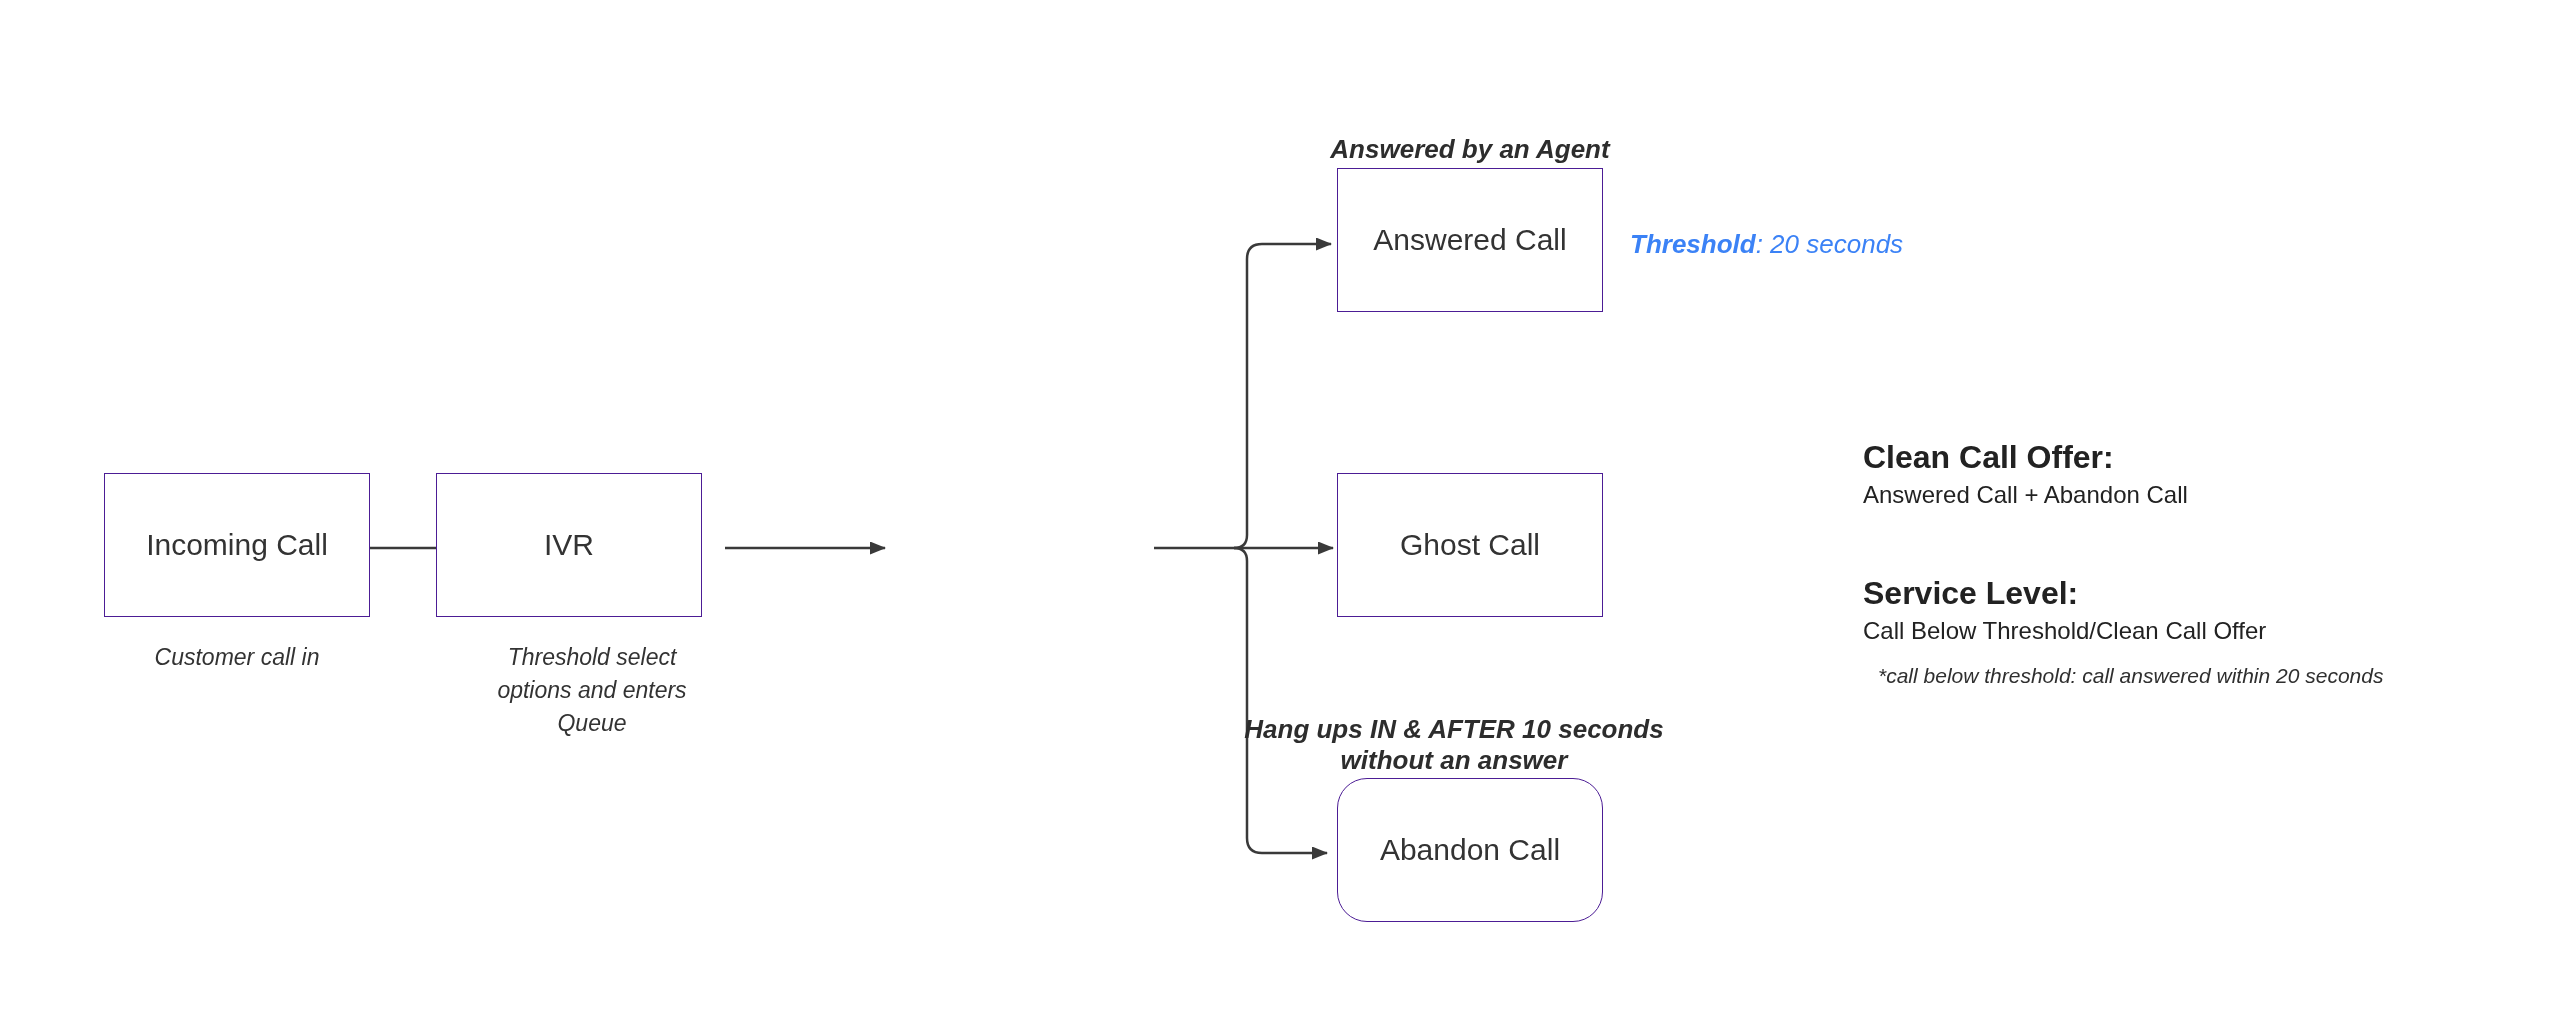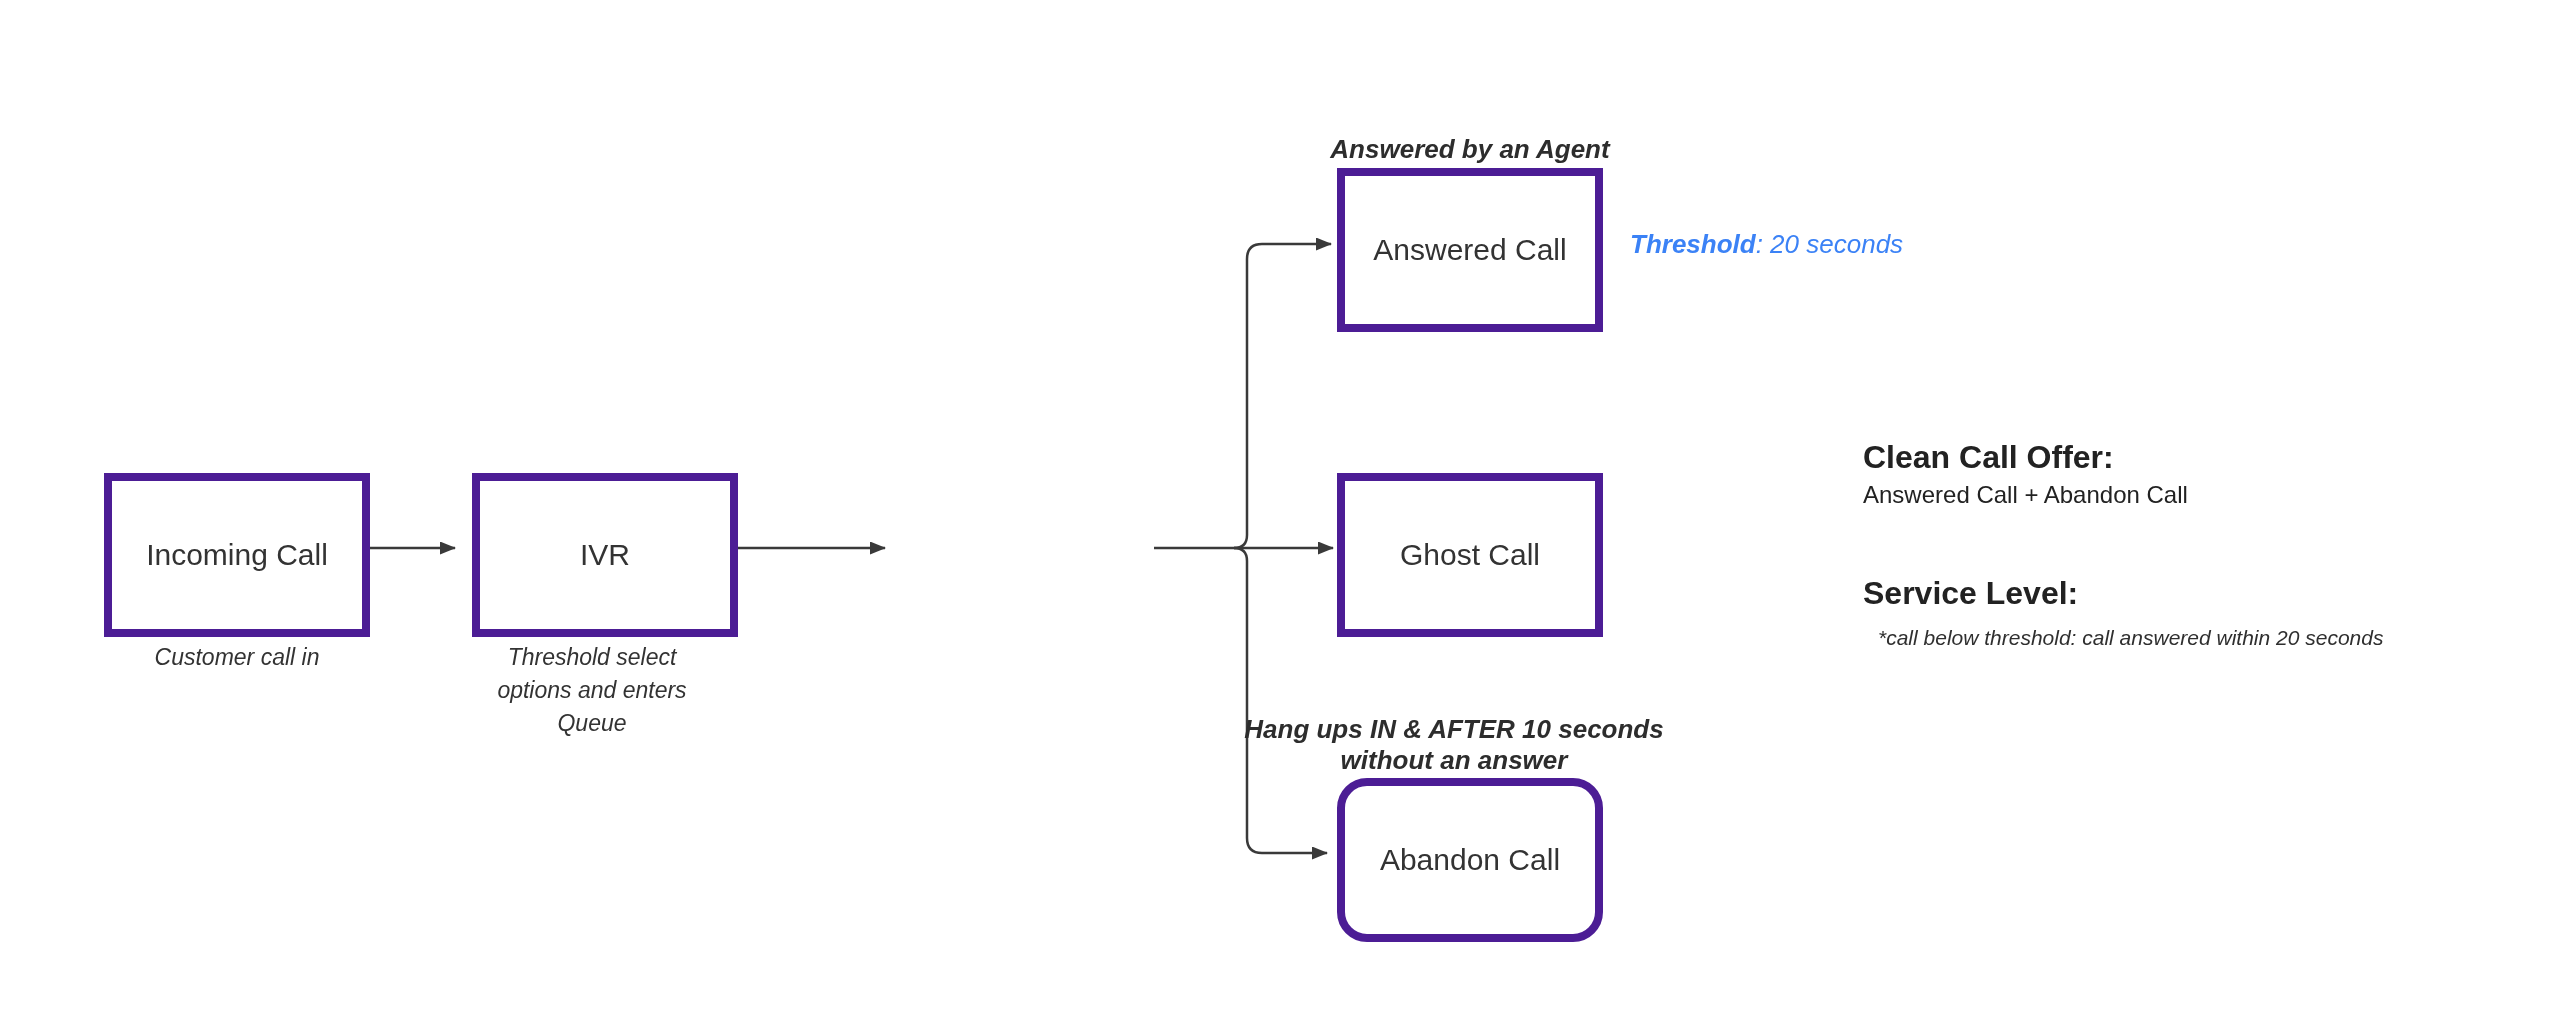--- a/index.html
+++ b/index.html
@@ -13,24 +13,24 @@
     overflow: hidden;
   }
   #connectors {
     position: absolute;
     left: 0; top: 0;
     width: 2560px; height: 1026px;
   }
   .node {
     position: absolute;
     width: 266px;
-    height: 164px;
+    height: 144px;
     box-sizing: border-box;
     background: #ffffff;
-    border: 8px solid #4c1d95;
+    border: 1px solid #4c1d95;
     display: flex;
     align-items: center;
     justify-content: center;
   }
   .node-label {
     font-size: 30px;
     color: #333333;
     white-space: nowrap;
   }
   .caption {
@@ -103,21 +103,21 @@
     <path d="M 725 548 L 885 548" stroke="#3a3a3a" stroke-width="2.5" fill="none" marker-end="url(#arrow)"></path>
     <path d="M 1154 548 L 1333 548" stroke="#3a3a3a" stroke-width="2.5" fill="none" marker-end="url(#arrow)"></path>
     <path d="M 1234 548 Q 1247 548 1247 535 L 1247 259 Q 1247 244 1262 244 L 1331 244" stroke="#3a3a3a" stroke-width="2.5" fill="none" marker-end="url(#arrow)"></path>
     <path d="M 1234 548 Q 1247 548 1247 561 L 1247 838 Q 1247 853 1262 853 L 1327 853" stroke="#3a3a3a" stroke-width="2.5" fill="none" marker-end="url(#arrow)"></path>
   </svg>
 
   <div class="node" style="left:104px; top:473px;">
     <span class="node-label">Incoming Call</span>
   </div>
 
-  <div class="node" style="left:472px; top:473px;">
+  <div class="node" style="left:436px; top:473px;">
     <span class="node-label">IVR</span>
   </div>
 
 
   <div class="node" style="left:1337px; top:168px;">
     <span class="node-label">Answered Call</span>
   </div>
 
   <div class="node" style="left:1337px; top:473px;">
     <span class="node-label">Ghost Call</span>
@@ -149,16 +149,17 @@
 
   <div class="threshold">
     <span class="term">Threshold</span><span>: 20 seconds</span>
   </div>
 
   <div class="legend">
     <div class="heading">Clean Call Offer:</div>
     <div class="value">Answered Call + Abandon Call</div>
     <div class="spacer"></div>
     <div class="heading">Service Level:</div>
+    <div class="value">Call Below Threshold/Clean Call Offer</div>
     <div class="footnote">*call below threshold: call answered within 20 seconds</div>
   </div>
 
 </div>
 
 </body></html>

